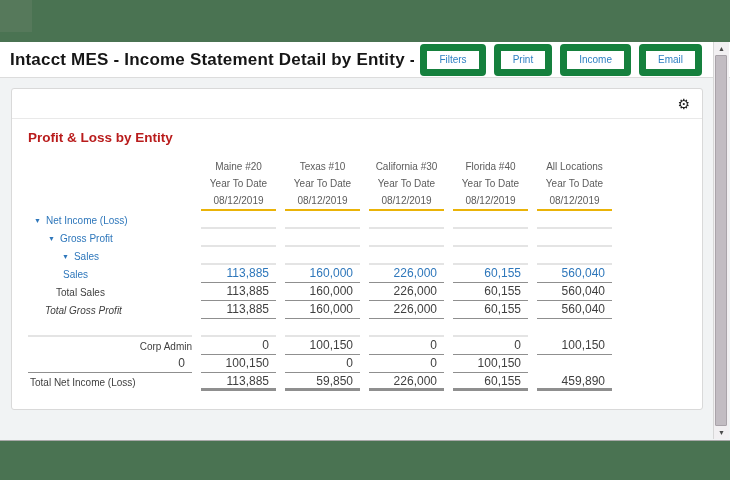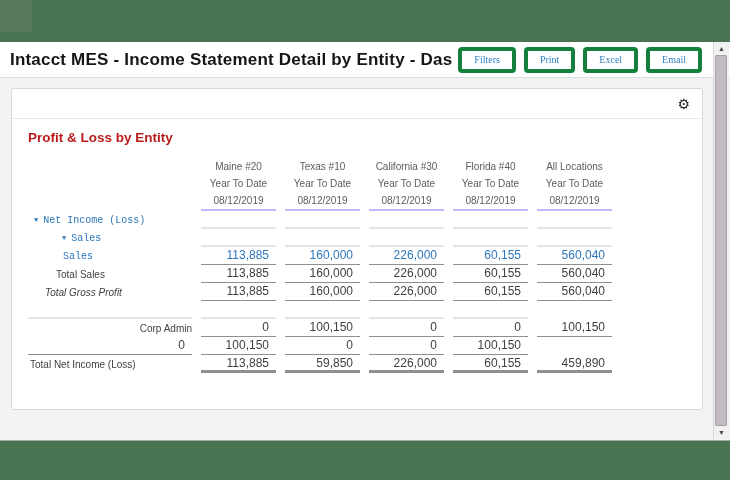--- a/index.html
+++ b/index.html
@@ -19,22 +19,22 @@
   .titlebar{
     height:36px;background:#ffffff;border-bottom:1px solid #dcdcdc;
     display:flex;align-items:center;padding:0 28px 0 10px;box-sizing:border-box;
   }
   .page-title{
     flex:1;min-width:0;overflow:hidden;white-space:nowrap;
     font-size:17px;font-weight:bold;color:#161616;letter-spacing:.2px;
   }
   .btn-row{display:flex;gap:8px;flex:0 0 auto;margin-left:6px;}
   .chrome-btn{
-    background:#fff;color:#2d7fc1;border:4px solid #15803d;border-radius:4px;
-    font-family:Liberation Serif, serif;font-size:10px;
+    background:#fff;color:#2d7fc1;border:7px solid #15803d;border-radius:4px;
+    font-family:Liberation Sans, sans-serif;font-size:10px;
     padding:4px 12px;line-height:1;cursor:pointer;
   }
   
   .content{position:relative;height:362px;}
   .panel{
     position:absolute;left:11px;top:10px;width:692px;height:322px;
     background:#fff;border:1px solid #d9d9d9;border-radius:3px;box-sizing:border-box;
   }
   .panel-header{height:29px;border-bottom:1px solid #e9e9e9;position:relative;}
   .gear{
@@ -43,25 +43,25 @@
   }
   .panel-body{padding:0 16px;}
   .panel-title{margin-top:11px;font-size:13.5px;font-weight:bold;color:#b91c1c;}
   
   .ptable{margin-top:13px;}
   .prow,.phead{
     display:grid;grid-template-columns:164px 75px 75px 75px 75px 75px;
     column-gap:9px;align-items:center;
   }
   .phead{align-items:end;}
-  .hcell{text-align:center;border-bottom:2px solid #c4b5fd;}
+  .hcell{text-align:center;border-bottom:2px solid #eab308;}
   .hline{font-size:10px;color:#5c5c5c;height:17px;line-height:17px;white-space:nowrap;}
   .prow{height:18px;}
   .lab{font-size:10px;white-space:nowrap;overflow:hidden;display:flex;align-items:center;box-sizing:border-box;}
-  .lab.blue{color:#2e77bb;cursor:pointer;font-family:Liberation Mono, monospace;}
+  .lab.blue{color:#2e77bb;cursor:pointer;}
   .lab.dark{color:#3f3f3f;}
   .tri{font-size:7px;color:#2e77bb;margin-right:5px;line-height:1;}
   .vcell{
     height:18px;line-height:17px;text-align:right;padding-right:7px;
     font-size:12px;color:#3f3f3f;box-sizing:border-box;
   }
   .c-empty{border-bottom:2px solid #e4e4e4;}
   .c-plain{border-bottom:1px solid #8f8f8f;}
   .c-link{border-bottom:1px solid #8f8f8f;color:#2e77bb;cursor:pointer;}
   .c-grand{border-bottom:3px solid #8f8f8f;}
@@ -85,21 +85,21 @@
 
 <div class="corner-square"></div>
 
 <div class="window">
 
   <div class="titlebar">
     <div class="page-title">Intacct MES - Income Statement Detail by Entity - Dashboard</div>
     <div class="btn-row">
       <button class="chrome-btn">Filters</button>
       <button class="chrome-btn">Print</button>
-      <button class="chrome-btn">Excel</button>
+      <button class="chrome-btn">Income</button>
       <button class="chrome-btn">Email</button>
     </div>
   </div>
 
   <div class="content">
     <div class="panel">
       <div class="panel-header">
         <span class="gear">⚙</span>
       </div>
       <div class="panel-body">
@@ -139,20 +139,31 @@
                   <div class="tri">▼</div>
                   <span>Net Income (Loss)</span>
                 </div>
                 <div class="vcell c-empty"></div>
                 <div class="vcell c-empty"></div>
                 <div class="vcell c-empty"></div>
                 <div class="vcell c-empty"></div>
                 <div class="vcell c-empty"></div>
               </div>
               <div class="prow">
+                <div class="lab blue" style="padding-left: 20px;">
+                  <div class="tri">▼</div>
+                  <span>Gross Profit</span>
+                </div>
+                <div class="vcell c-empty"></div>
+                <div class="vcell c-empty"></div>
+                <div class="vcell c-empty"></div>
+                <div class="vcell c-empty"></div>
+                <div class="vcell c-empty"></div>
+              </div>
+              <div class="prow">
                 <div class="lab blue" style="padding-left: 34px;">
                   <div class="tri">▼</div>
                   <span>Sales</span>
                 </div>
                 <div class="vcell c-empty"></div>
                 <div class="vcell c-empty"></div>
                 <div class="vcell c-empty"></div>
                 <div class="vcell c-empty"></div>
                 <div class="vcell c-empty"></div>
               </div>

